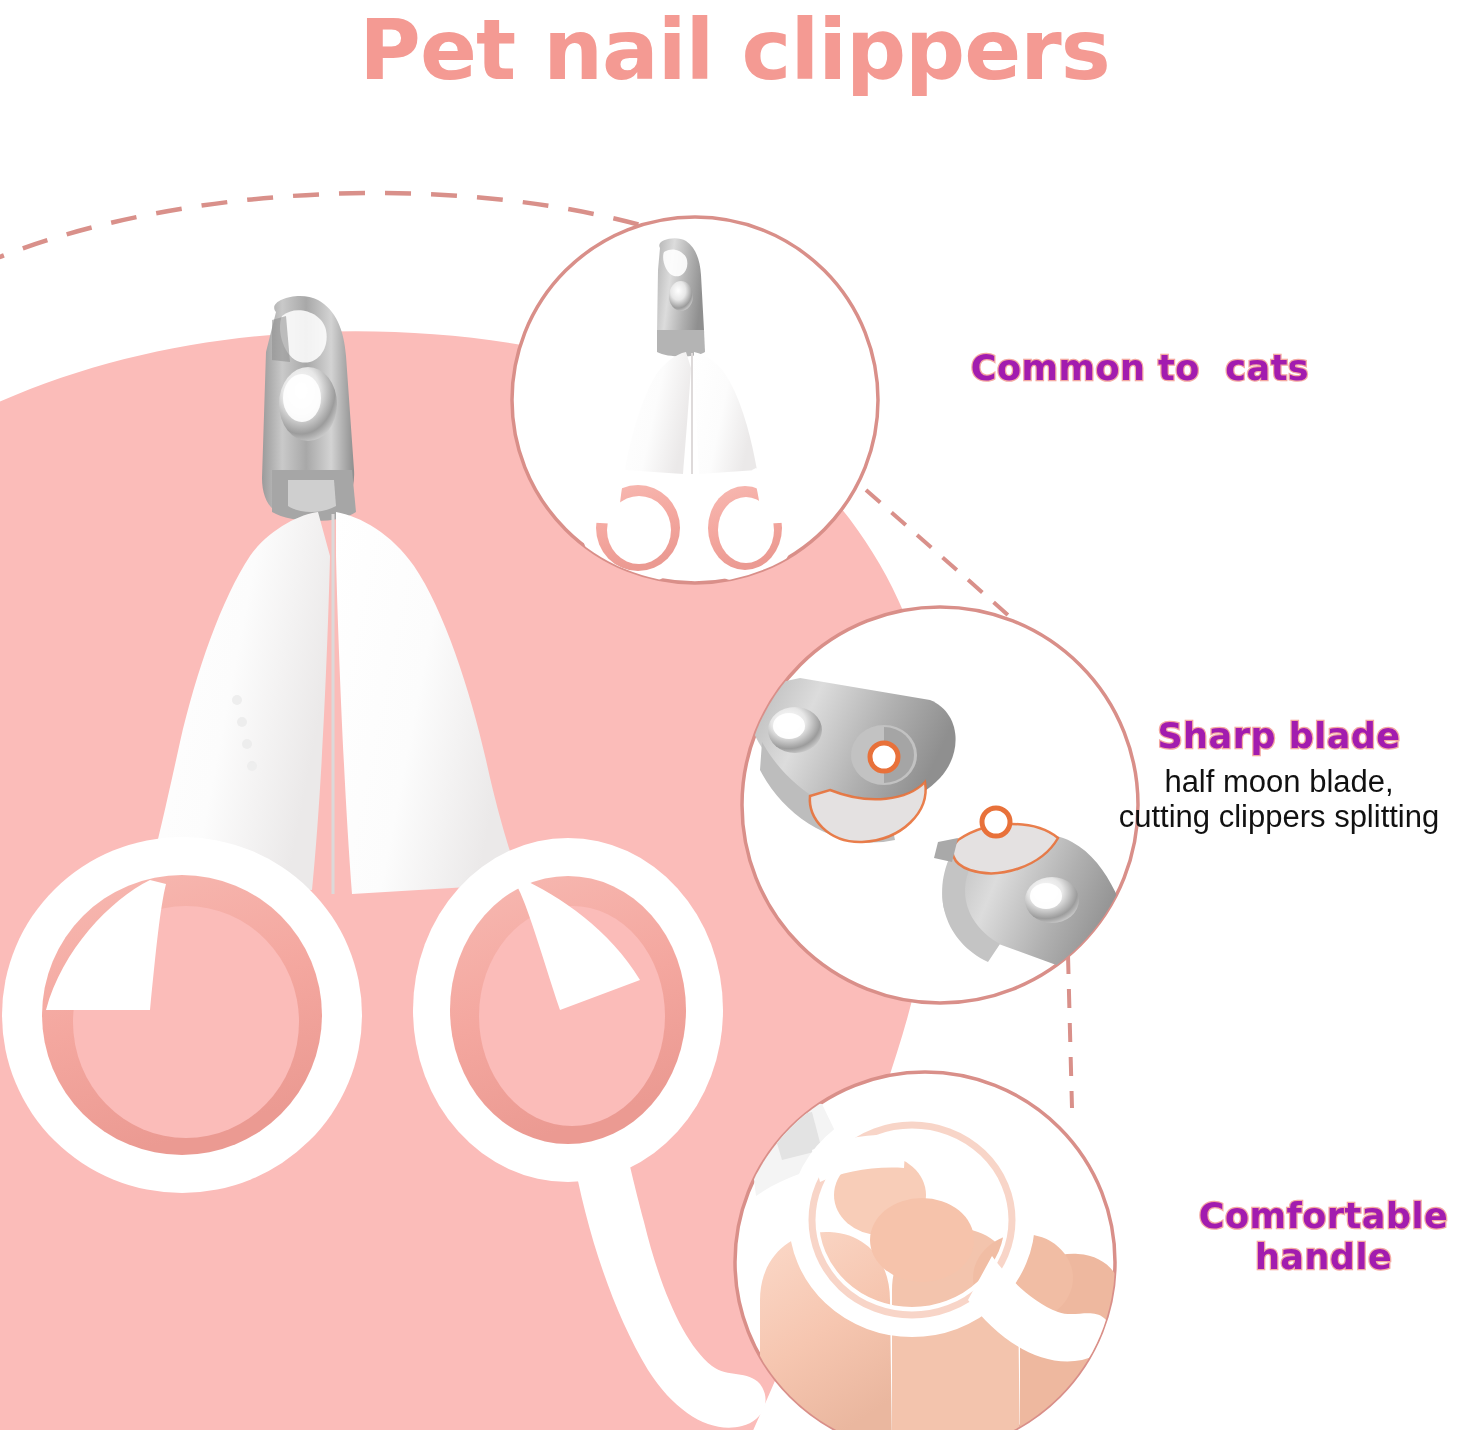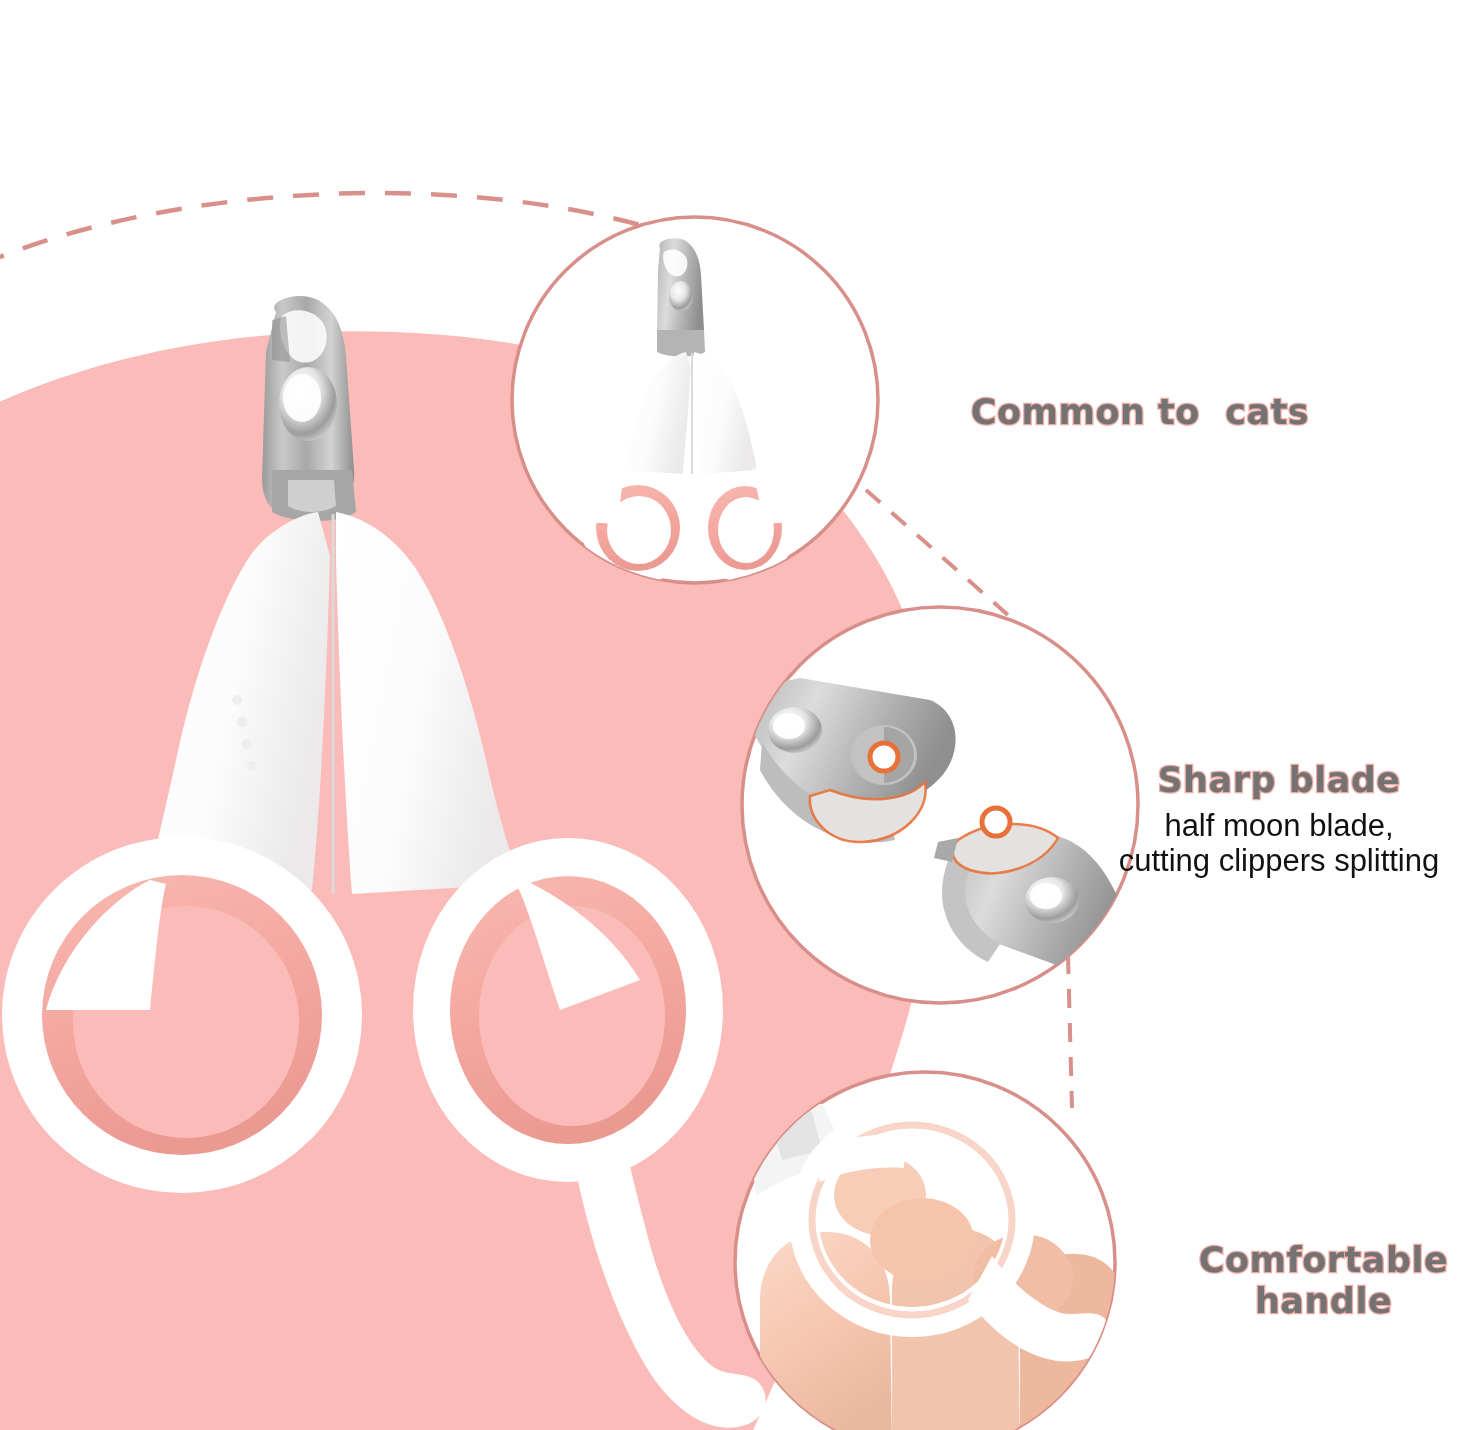--- a/index.html
+++ b/index.html
@@ -41,26 +41,25 @@
   
   .callout {
     position:absolute;
     text-align:center;
   }
   .callout-title {
     font-family:"DejaVu Sans", sans-serif;
     font-weight:bold;
     font-size:35px;
     line-height:1.18;
-    color:#737373;
+    color:#a21caf;
     -webkit-text-stroke:2.5px #f4a9a2;
     paint-order:stroke fill;
     letter-spacing:0.5px;
     white-space:pre;
-    margin-top:44px;
   }
   .callout-body {
     font-family:"Liberation Sans", sans-serif;
     font-size:31px;
     line-height:1.13;
     color:#111111;
     margin-top:7px;
     white-space:pre-line;
   }
 
@@ -194,20 +193,21 @@
       <path d="M 572 1150
                C 586 1230 612 1310 648 1370
                C 676 1414 712 1434 742 1426
                C 764 1420 772 1400 760 1384
                C 748 1370 728 1378 712 1366
                C 684 1344 660 1288 644 1222
                C 634 1184 628 1158 624 1140 Z" fill="#ffffff"></path>
     </g>
   </svg>
 
+  <div id="title">Pet nail clippers</div>
 
   <svg id="fg-art" viewBox="0 0 1469 1430" xmlns="http://www.w3.org/2000/svg">
 
     <path d="M 866 490 L 1008 615" fill="none" stroke="#d9908a" stroke-width="4" stroke-dasharray="19 15"></path>
 
     <path d="M 1068 955 L 1072 1108" fill="none" stroke="#d9908a" stroke-width="4" stroke-dasharray="19 15"></path>
 
     <g>
       <circle cx="695" cy="400" r="183" fill="#ffffff" stroke="#d98f89" stroke-width="3.5"></circle>
       <g clip-path="url(#clipC1)">

